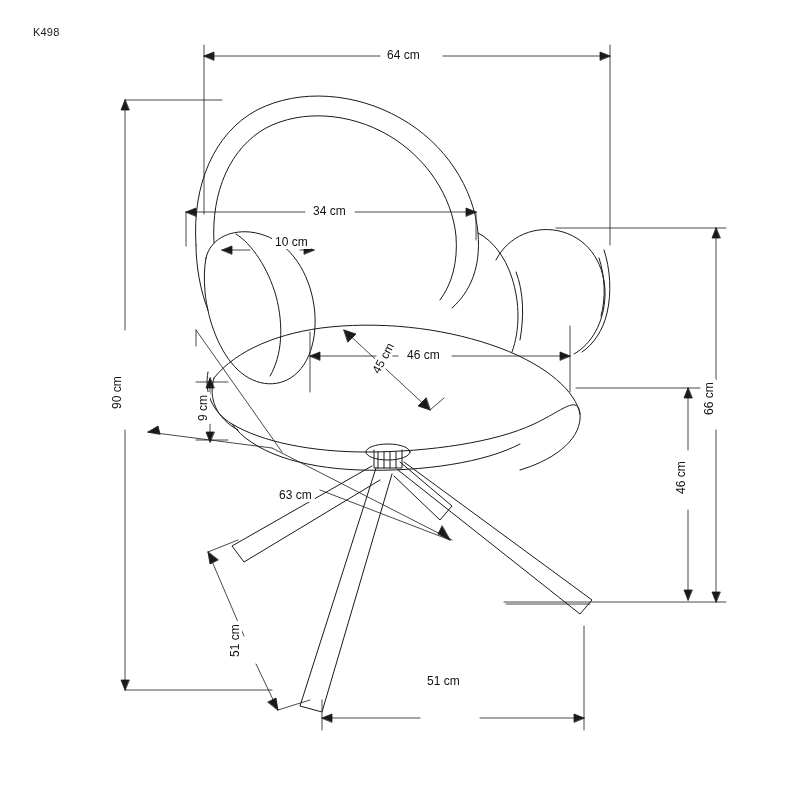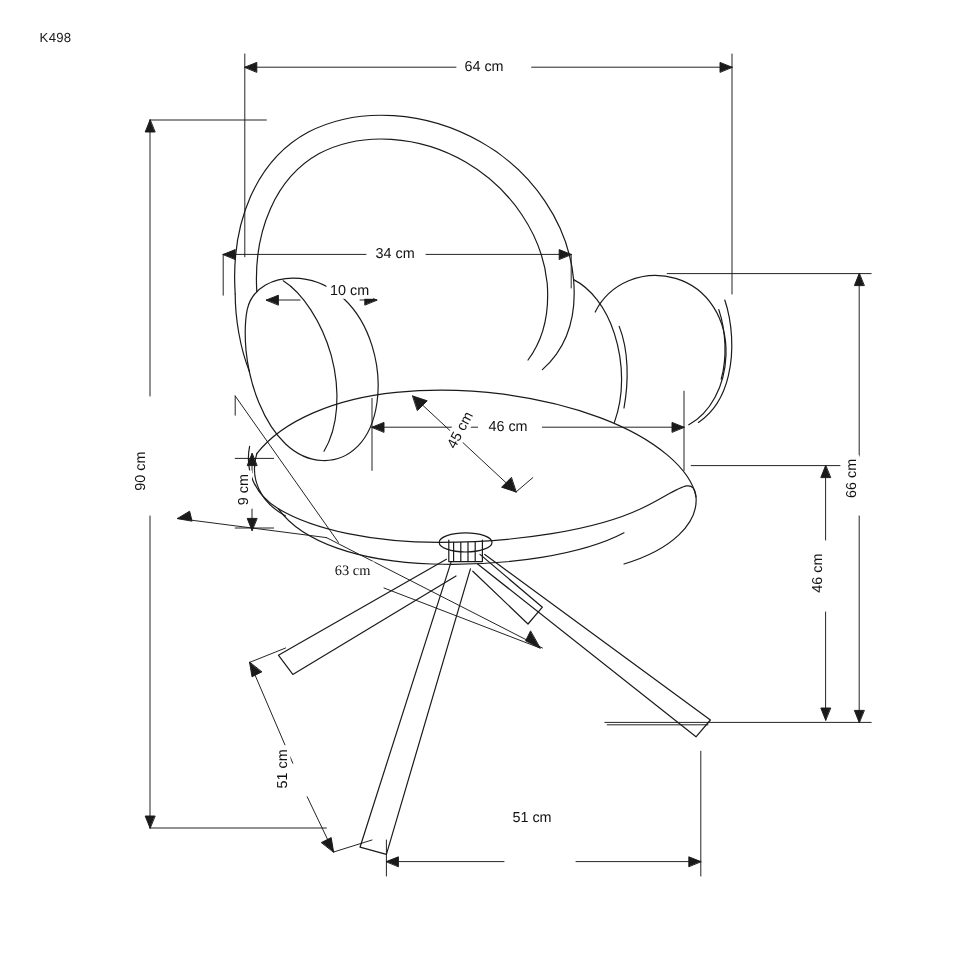--- a/index.html
+++ b/index.html
@@ -209,19 +209,19 @@
   <div class="dim-label rot-diag" style="left:368px; top:372px;">45 cm</div>
 
   <div class="dim-label rot90" style="left:110px; top:412px;">90 cm</div>
 
   <div class="dim-label rot90" style="left:196px; top:424px;">9 cm</div>
 
   <div class="dim-label rot90" style="left:702px; top:418px;">66 cm</div>
 
   <div class="dim-label rot90" style="left:674px; top:497px;">46 cm</div>
 
-  <div class="dim-label" style="left:276px; top:468px;font-family:Liberation Serif, serif;">63 cm</div>
+  <div class="dim-label" style="left:276px; top:488px;">63 cm</div>
 
   <div class="dim-label rot90" style="left:228px; top:660px;">51 cm</div>
 
   <div class="dim-label" style="left:424px; top:674px;">51 cm</div>
 
 </div>
 
 </body></html>

